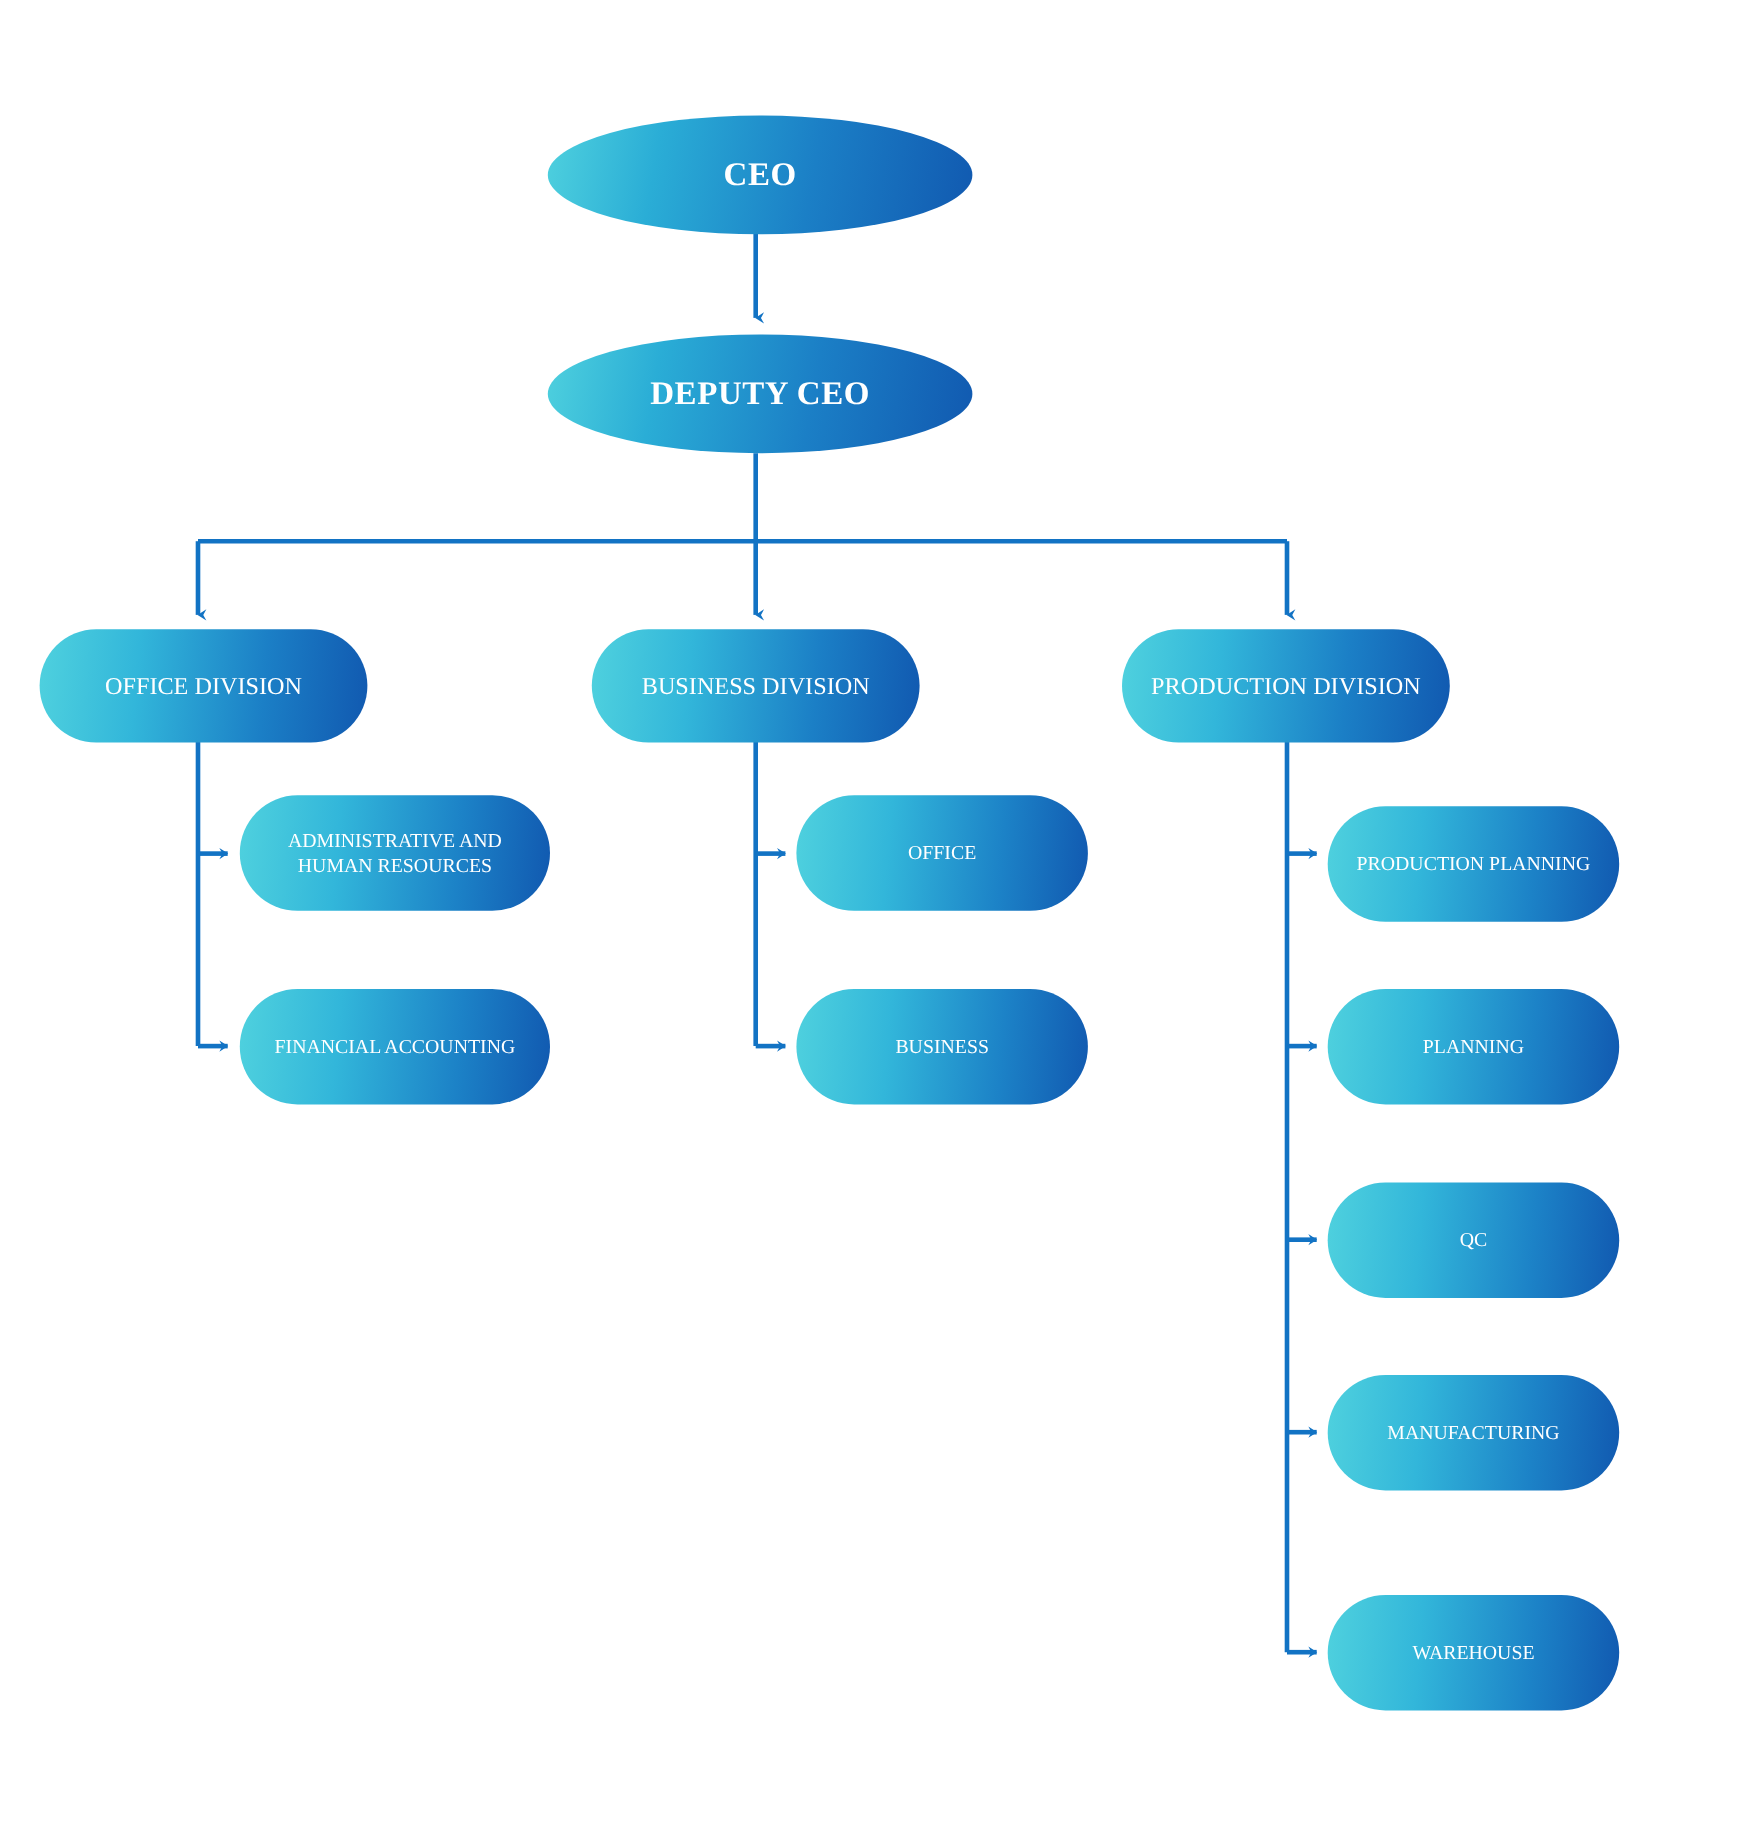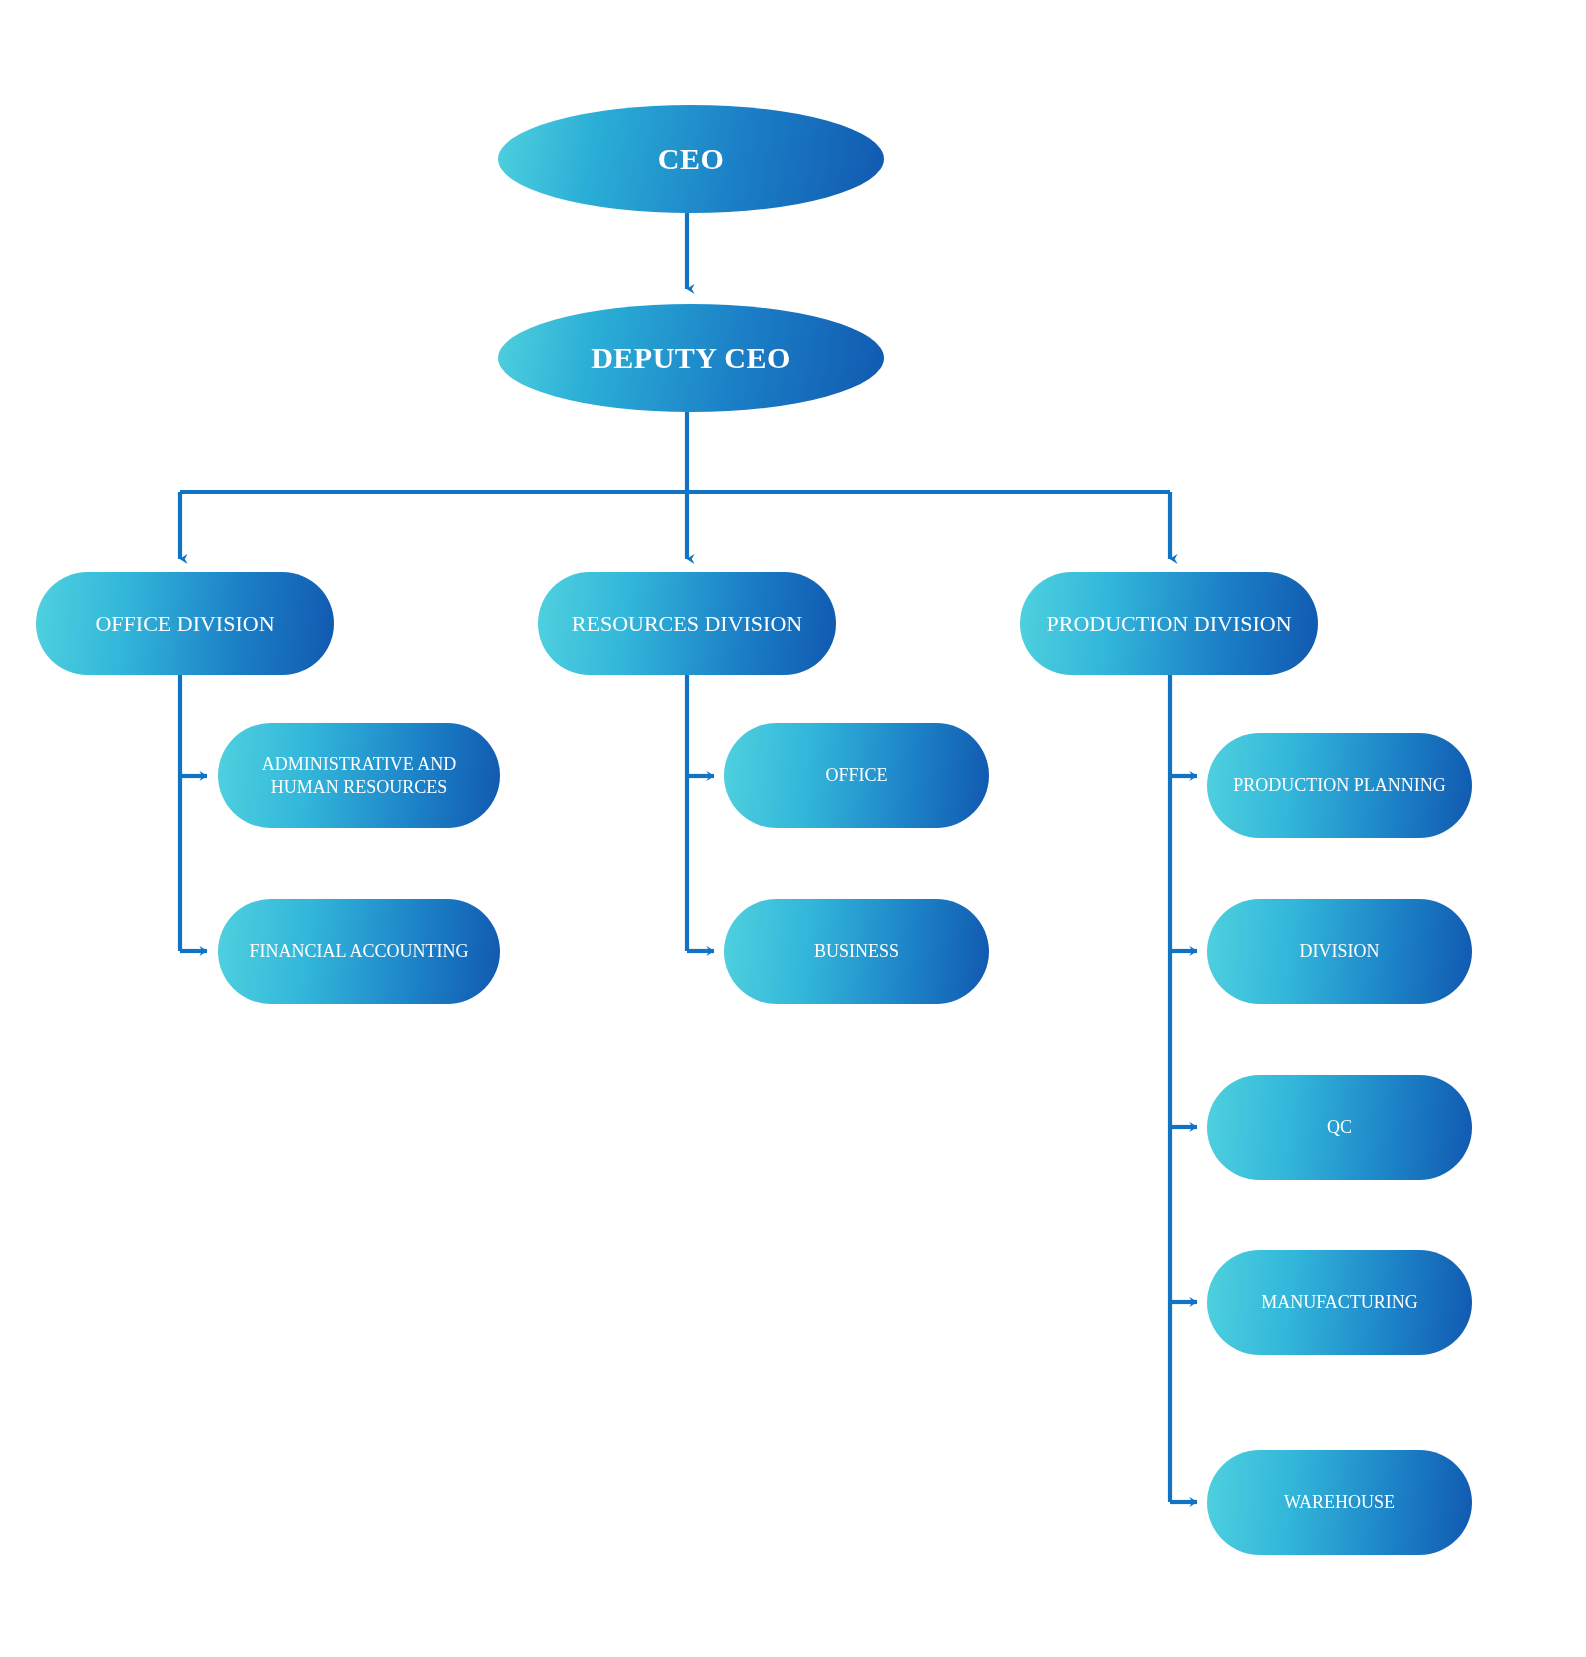--- a/index.html
+++ b/index.html
@@ -108,21 +108,21 @@
     <span class="node-label">DEPUTY CEO</span>
   </div>
 
   <div class="node node-rounded lvl-div" style="left:36px; top:572px; width:298px; height:103px;
               background:linear-gradient(95deg,#4FD1DE 0%,#32B6DA 30%,#1B7FC6 68%,#1159B0 100%);">
     <span class="node-label">OFFICE DIVISION</span>
   </div>
 
   <div class="node node-rounded lvl-div" style="left:538px; top:572px; width:298px; height:103px;
               background:linear-gradient(95deg,#4FD1DE 0%,#32B6DA 30%,#1B7FC6 68%,#1159B0 100%);">
-    <span class="node-label">RESOURCES DIVISION</span>
+    <span class="node-label">BUSINESS DIVISION</span>
   </div>
 
   <div class="node node-rounded lvl-div" style="left:1020px; top:572px; width:298px; height:103px;
               background:linear-gradient(95deg,#4FD1DE 0%,#32B6DA 30%,#1B7FC6 68%,#1159B0 100%);">
     <span class="node-label">PRODUCTION DIVISION</span>
   </div>
 
   <div class="node node-rounded lvl-dept" style="left:218px; top:899px; width:282px; height:105px;
               background:linear-gradient(95deg,#4FD1DE 0%,#32B6DA 32%,#1C82C7 70%,#1159B0 100%);">
     <span class="node-label">FINANCIAL ACCOUNTING</span>
@@ -144,21 +144,21 @@
     <span class="node-label">BUSINESS</span>
   </div>
 
   <div class="node node-rounded lvl-dept" style="left:1207px; top:723px; width:265px; height:105px;
               background:linear-gradient(95deg,#4FD1DE 0%,#32B6DA 32%,#1C82C7 70%,#1159B0 100%);margin-top:10px;">
     <span class="node-label">PRODUCTION PLANNING</span>
   </div>
 
   <div class="node node-rounded lvl-dept" style="left:1207px; top:899px; width:265px; height:105px;
               background:linear-gradient(95deg,#4FD1DE 0%,#32B6DA 32%,#1C82C7 70%,#1159B0 100%);">
-    <span class="node-label">DIVISION</span>
+    <span class="node-label">PLANNING</span>
   </div>
 
   <div class="node node-rounded lvl-dept" style="left:1207px; top:1250px; width:265px; height:105px;
               background:linear-gradient(95deg,#4FD1DE 0%,#32B6DA 32%,#1C82C7 70%,#1159B0 100%);">
     <span class="node-label">MANUFACTURING</span>
   </div>
 
   <div class="node node-rounded lvl-dept" style="left:1207px; top:1075px; width:265px; height:105px;
               background:linear-gradient(95deg,#4FD1DE 0%,#32B6DA 32%,#1C82C7 70%,#1159B0 100%);">
     <span class="node-label">QC</span>

